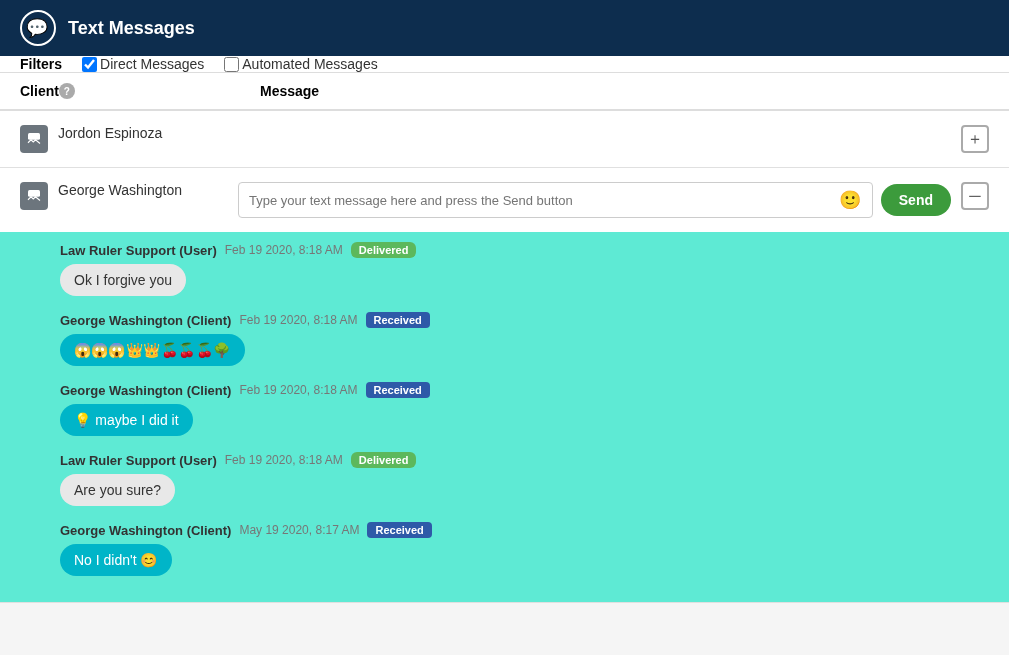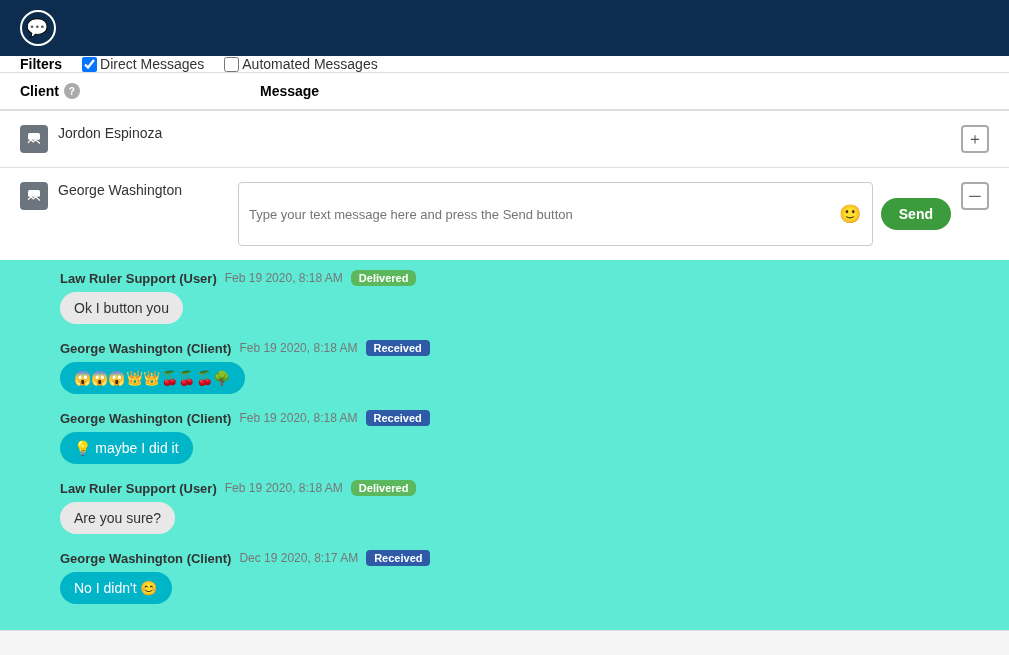--- a/index.html
+++ b/index.html
@@ -43,21 +43,21 @@
     
     .table-header {
       background: white;
       padding: 10px 20px;
       display: flex;
       gap: 20px;
       border-bottom: 2px solid #ddd;
       font-weight: bold;
       font-size: 14px;
     }
-    .th-client { width: 220px; display: flex; align-items: flex-start; gap: 5px; }
+    .th-client { width: 220px; display: flex; align-items: flex-start; }
     .th-message { flex: 1; }
     .help-icon {
       display: inline-flex; align-items: center; justify-content: center;
       width: 16px; height: 16px;
       background: #aaa; color: white;
       border-radius: 50%; font-size: 10px; cursor: pointer;
     }
 
     
     .client-row {
@@ -98,21 +98,21 @@
     }
 
     
     .message-input-wrap {
       flex: 1;
       display: flex;
       align-items: center;
       border: 1px solid #ccc;
       border-radius: 4px;
       background: white;
-      padding: 20px 10px;
+      padding: 6px 10px;
       gap: 6px;
     }
     .message-input {
       border: none; outline: none; flex: 1;
       font-size: 13px; color: #999;
       background: transparent;
     }
     .emoji-icon { font-size: 18px; color: #aaa; cursor: pointer; }
     .send-btn {
       background: #3c9b3c;
@@ -165,20 +165,21 @@
       font-size: 14px;
       color: white;
       max-width: 80%;
     }
   </style>
 </head>
 <body>
 
 <div class="header">
   <div class="header-icon">💬</div>
+  <span class="header-title">Text Messages</span>
 </div>
 
 <div class="filter-bar">
   <span class="filter-label">Filters</span>
   <label class="filter-item">
     <input type="checkbox" checked="" style="">
     <span>Direct Messages</span>
   </label>
   <label class="filter-item">
     <input type="checkbox" style="">
@@ -234,21 +235,21 @@
     </div>
   </div>
 
   <div class="message-thread" id="thread-george">
   <div class="message-entry">
     <div class="message-meta">
       <span class="message-sender">Law Ruler Support (User)</span>
       <span class="message-time">Feb 19 2020, 8:18 AM</span>
       <span class="badge badge-delivered">Delivered</span>
     </div>
-    <div class="bubble-gray">Ok I button you</div>
+    <div class="bubble-gray">Ok I forgive you</div>
   </div>
       <div class="message-entry">
     <div class="message-meta">
       <span class="message-sender">George Washington (Client)</span>
       <span class="message-time">Feb 19 2020, 8:18 AM</span>
       <span class="badge badge-received">Received</span>
     </div>
     <div class="bubble-teal">😱😱😱👑👑🍒🍒🍒🌳</div>
   </div>
       <div class="message-entry">
@@ -263,19 +264,19 @@
     <div class="message-meta">
       <span class="message-sender">Law Ruler Support (User)</span>
       <span class="message-time">Feb 19 2020, 8:18 AM</span>
       <span class="badge badge-delivered">Delivered</span>
     </div>
     <div class="bubble-gray">Are you sure?</div>
   </div>
       <div class="message-entry">
     <div class="message-meta">
       <span class="message-sender">George Washington (Client)</span>
-      <span class="message-time">Dec 19 2020, 8:17 AM</span>
+      <span class="message-time">May 19 2020, 8:17 AM</span>
       <span class="badge badge-received">Received</span>
     </div>
     <div class="bubble-teal">No I didn't 😊</div>
   </div>
     </div>
 </div>
 
 </body></html>

